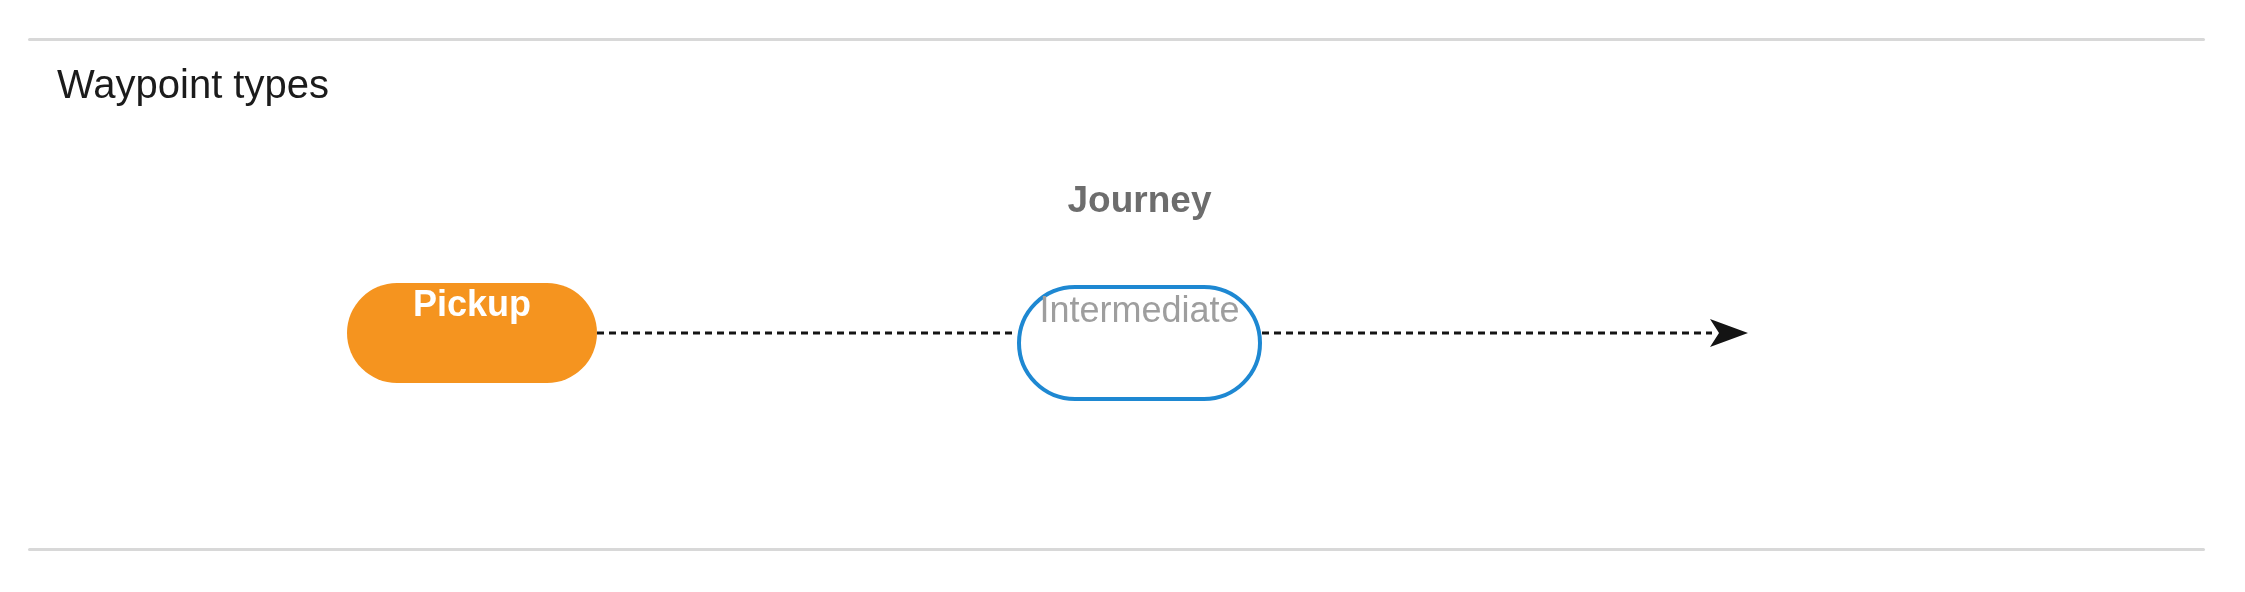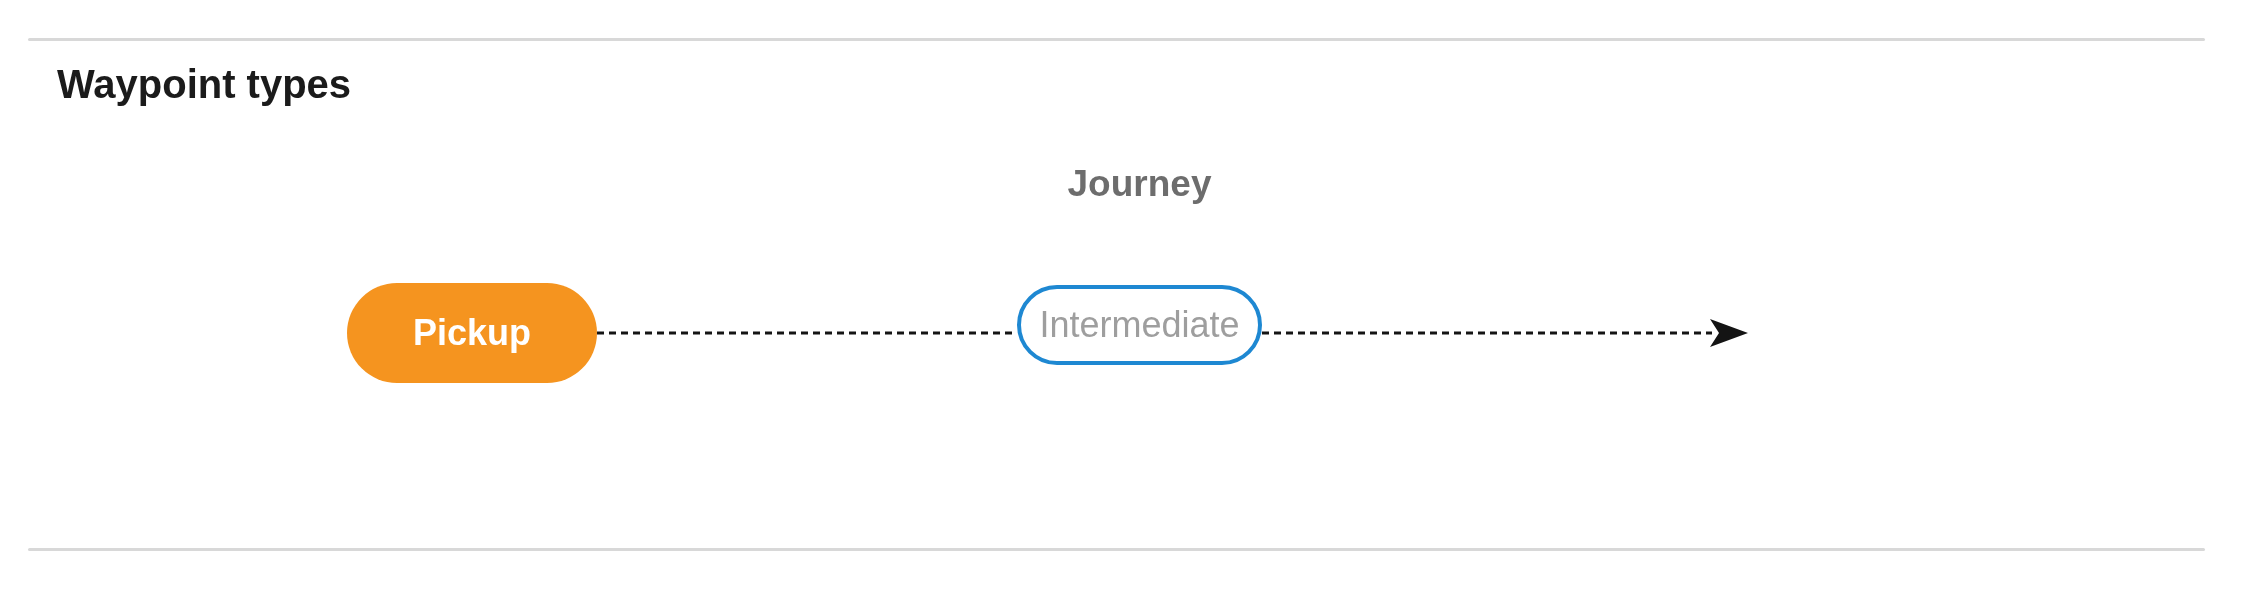--- a/index.html
+++ b/index.html
@@ -34,35 +34,35 @@
     border-radius: 2px;
   }
   .divider.top    { top: 38px; }
   .divider.bottom { top: 548px; }
 
   .heading {
     position: absolute;
     left: 57px;
     top: 60px;
     font-size: 40px;
-    font-weight: 700;
+    font-weight: 400;
     line-height: 48px;
     color: var(--heading);
     letter-spacing: 0;
   }
 
   .figure {
     position: absolute;
     inset: 0;
   }
 
   .journey-label {
     position: absolute;
     left: 1017px;
-    top: 163px;
+    top: 179px;
     width: 245px;
     text-align: center;
     font-size: 37px;
     font-weight: 700;
     color: var(--journey-label);
   }
 
   .edges-layer {
     position: absolute;
     left: 0; top: 0;
@@ -73,38 +73,37 @@
     stroke: var(--edge);
     stroke-width: 3;
     stroke-dasharray: 7 5;
     fill: none;
   }
   .arrowhead { fill: var(--edge); stroke: none; }
 
   .node {
     position: absolute;
     display: flex;
-    align-items: center;
     justify-content: center;
     border-radius: 999px;
     font-size: 36px;
     font-weight: 700;
   }
   .node.filled {
     background: var(--node-fill);
     color: var(--node-label-filled);
   }
   .node.outlined {
     background: var(--background);
     border: 4px solid var(--node-outline);
     color: var(--node-label-outlined);
     font-weight: 500;
   }
   .node-pickup       { left: 347px;  top: 283px; width: 250px; height: 100px; }
-  .node-intermediate { left: 1017px; top: 285px; width: 245px; height: 80px; }
+  .node-intermediate { left: 1017px; top: 285px; width: 245px; height: 116px; }
   .node-dropoff      { left: 1750px; top: 283px; width: 252px; height: 100px; }
 </style>
 </head>
 <body>
 
 <div class="canvas">
 
   <div class="divider top"></div>
 
   <h2 class="heading">Waypoint types</h2>

